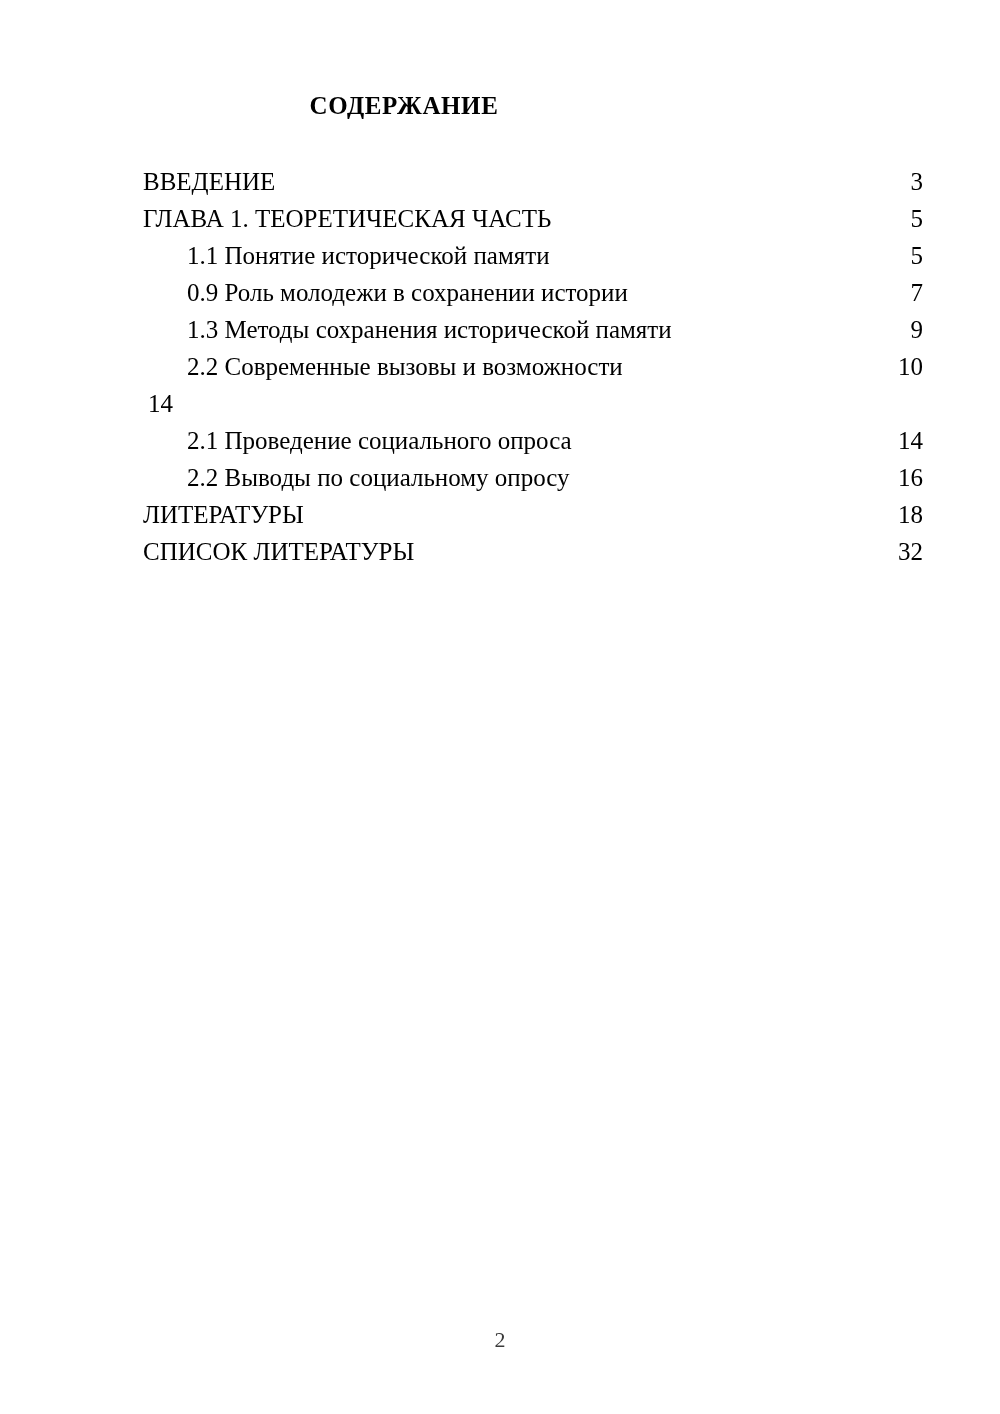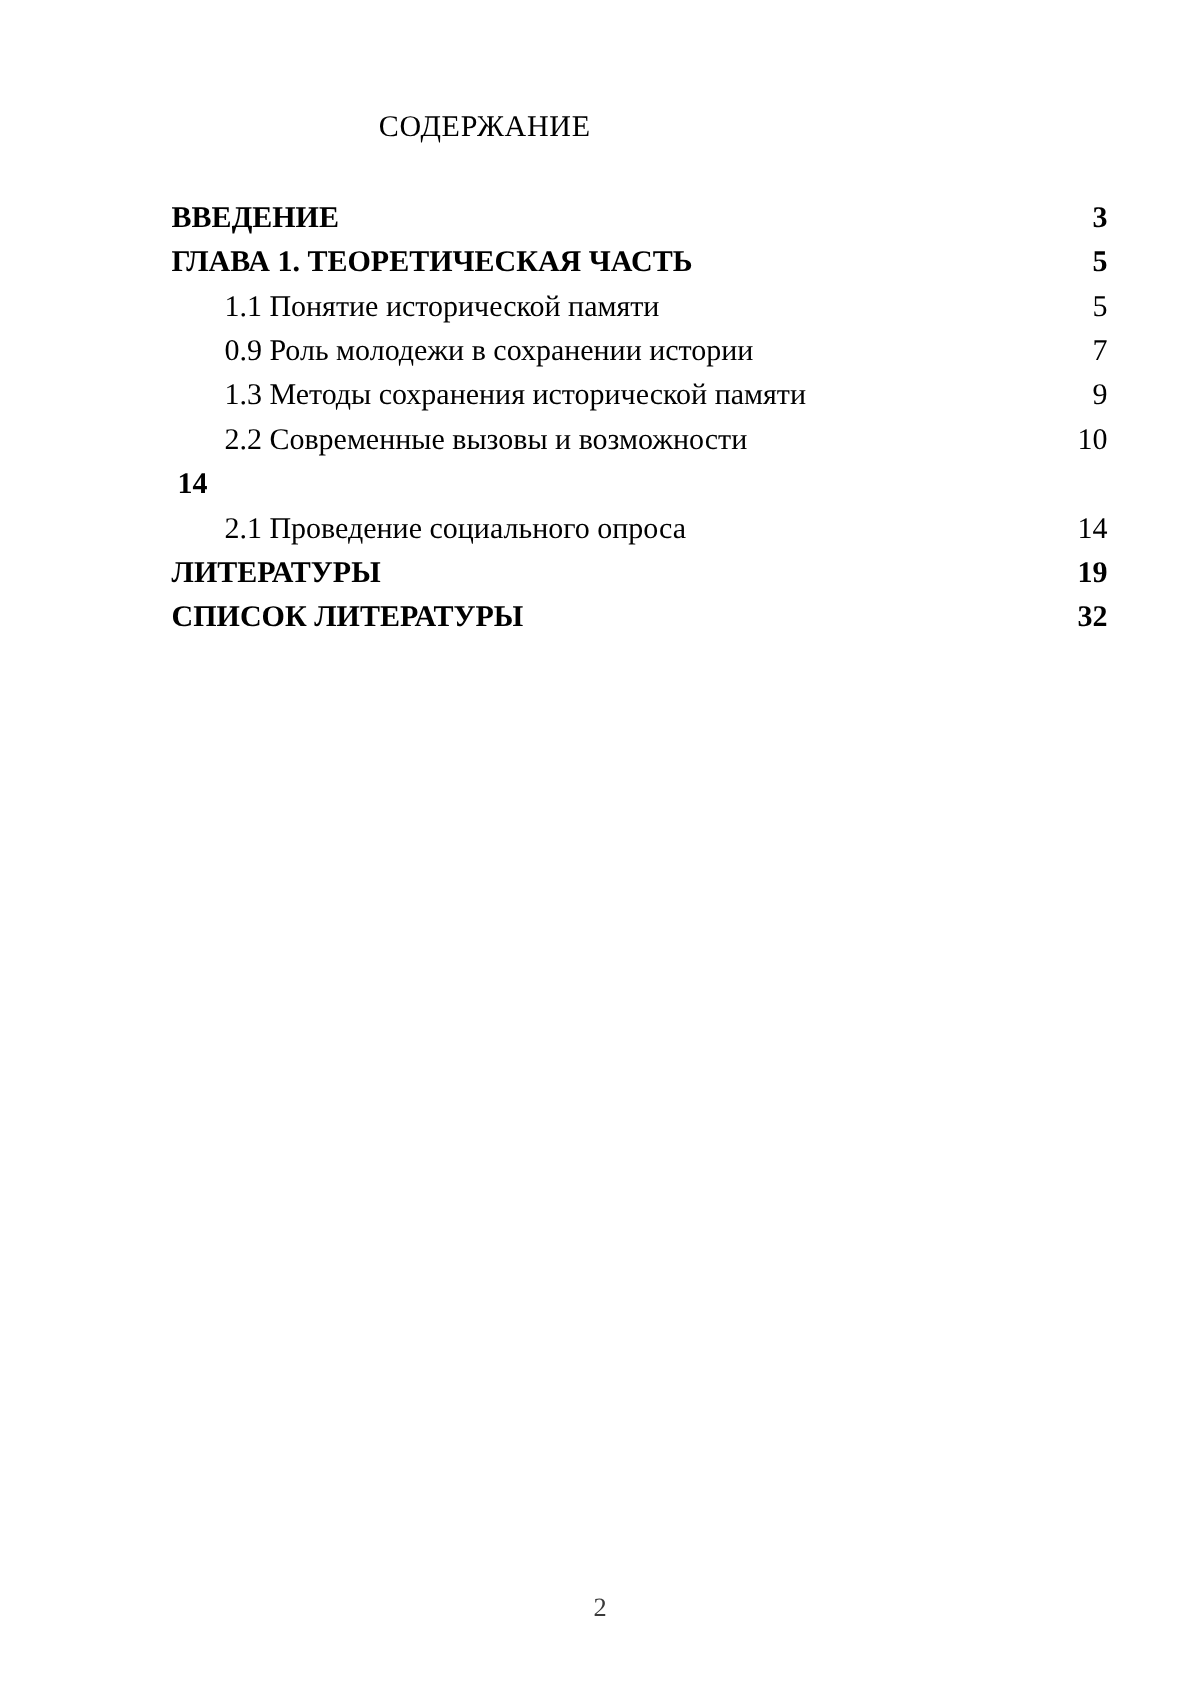--- a/index.html
+++ b/index.html
@@ -17,40 +17,39 @@
     box-sizing: border-box;
     overflow: hidden;
   }
   .doc-title {
     position: absolute;
     top: 92px;
     left: 0;
     width: 808px;
     text-align: center;
     font-size: 25px;
-    font-weight: normal;
+    font-weight: bold;
     letter-spacing: 0.6px;
   }
   .toc {
     position: absolute;
     top: 163px;
     left: 143px;
     width: 780px;
   }
   .toc-row {
     display: flex;
     align-items: baseline;
     justify-content: space-between;
     font-size: 25px;
     line-height: 37px;
     white-space: nowrap;
   }
   .toc-row.level-1 {
     padding-left: 0;
-    font-weight: bold;
   }
   .toc-row.level-2 {
     padding-left: 44px;
     align-items: center;
   }
   .toc-label {
     flex: 0 1 auto;
   }
   .toc-page {
     flex: 0 0 auto;
@@ -108,24 +107,28 @@
 
     <div class="toc-row level-1">
       <span class="toc-page">14</span>
     </div>
 
     <div class="toc-row level-2">
       <span class="toc-label">2.1 Проведение социального опроса</span>
       <span class="toc-page">14</span>
     </div>
 
+    <div class="toc-row level-2">
+      <span class="toc-label">2.2 Выводы по социальному опросу</span>
+      <span class="toc-page">16</span>
+    </div>
 
     <div class="toc-row level-1">
       <span class="toc-label">ЛИТЕРАТУРЫ</span>
-      <span class="toc-page">19</span>
+      <span class="toc-page">18</span>
     </div>
 
     <div class="toc-row level-1">
       <span class="toc-label">СПИСОК ЛИТЕРАТУРЫ</span>
       <span class="toc-page">32</span>
     </div>
 
   </div>
 
   <div class="page-number">2</div>

